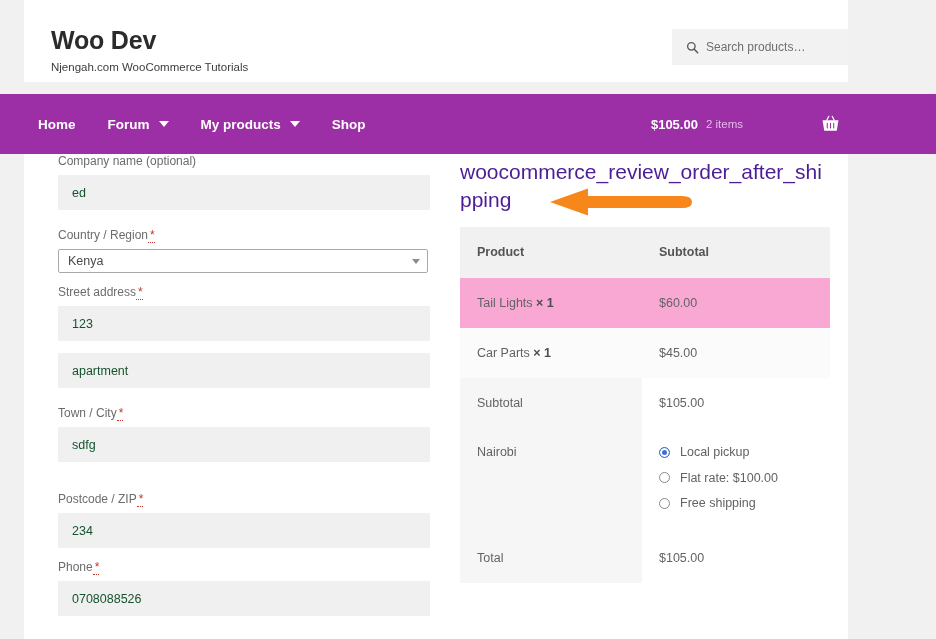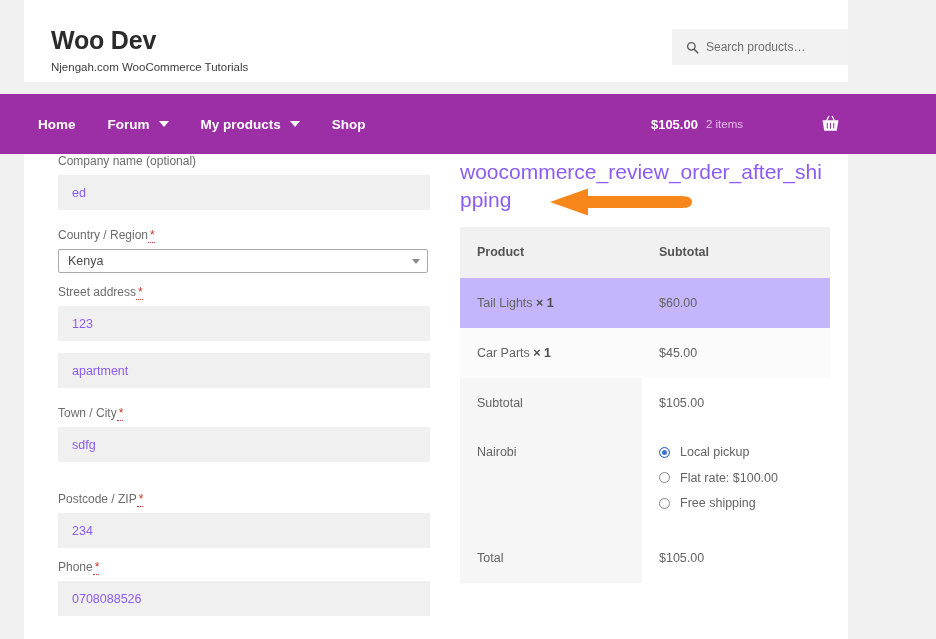--- a/index.html
+++ b/index.html
@@ -194,21 +194,21 @@
     display: block;
     box-sizing: border-box;
     width: 372px;
     height: 35px;
     background: #f0f0f0;
     border: 0;
     outline: 0;
     padding: 0 14px;
     font-family: "Liberation Sans", sans-serif;
     font-size: 12.5px;
-    color: #8b5cf6;
+    color: #14532d;
   }
   .select-box {
     box-sizing: border-box;
     width: 370px;
     height: 24px;
     background: #ffffff;
     border: 1px solid #a9a9a9;
     border-radius: 2px;
     display: flex;
     align-items: center;
@@ -229,21 +229,21 @@
 
   
   .order-col {
     position: absolute;
     left: 436px;
     top: 0;
     width: 370px;
   }
   .hook-title {
     font-size: 21px;
-    color: #8b5cf6;
+    color: #4c1d95;
     line-height: 1.32;
     margin: 4px 0 0 0;
     font-weight: normal;
     word-break: break-word;
     position: relative;
   }
   .arrow-annotation {
     position: absolute;
     left: 88px;
     top: 29px;
@@ -262,21 +262,21 @@
     text-align: left;
     padding: 17px 0 17px 17px;
     vertical-align: top;
     font-weight: normal;
     color: #636363;
     line-height: 1.3;
   }
   .order-table th { font-weight: bold; color: #545454; }
   .col-left { width: 165px; }
   .row-head { background: #f1f1f1; }
-  .row-prod-a { background: #c4b5fd; }
+  .row-prod-a { background: #f9a8d4; }
   .row-prod-b { background: #fbfbfb; }
   .cell-label-shaded { background: #f6f6f6; font-weight: bold; color: #545454; }
   .cell-value-plain { background: #ffffff; }
   .qty { font-weight: bold; color: #4d4d4d; }
   .shipping-options { list-style: none; margin: 0; padding: 0; }
   .shipping-options li {
     display: flex;
     align-items: center;
     margin-bottom: 9px;
     cursor: pointer;

